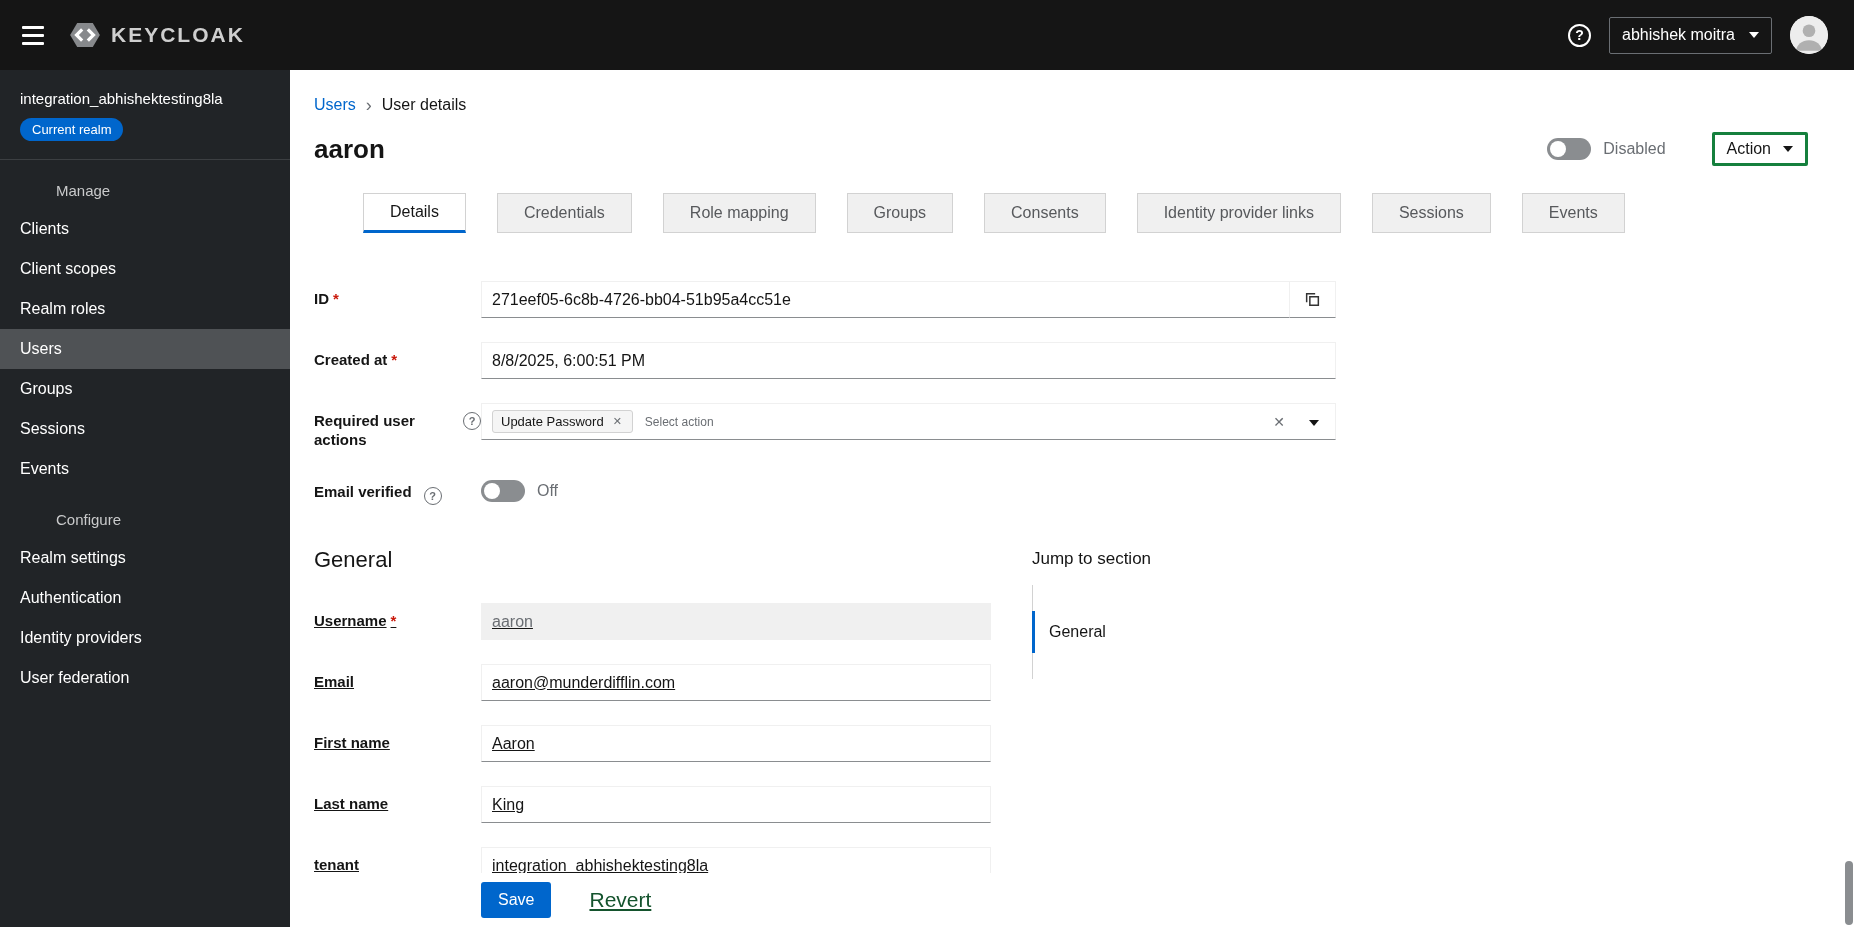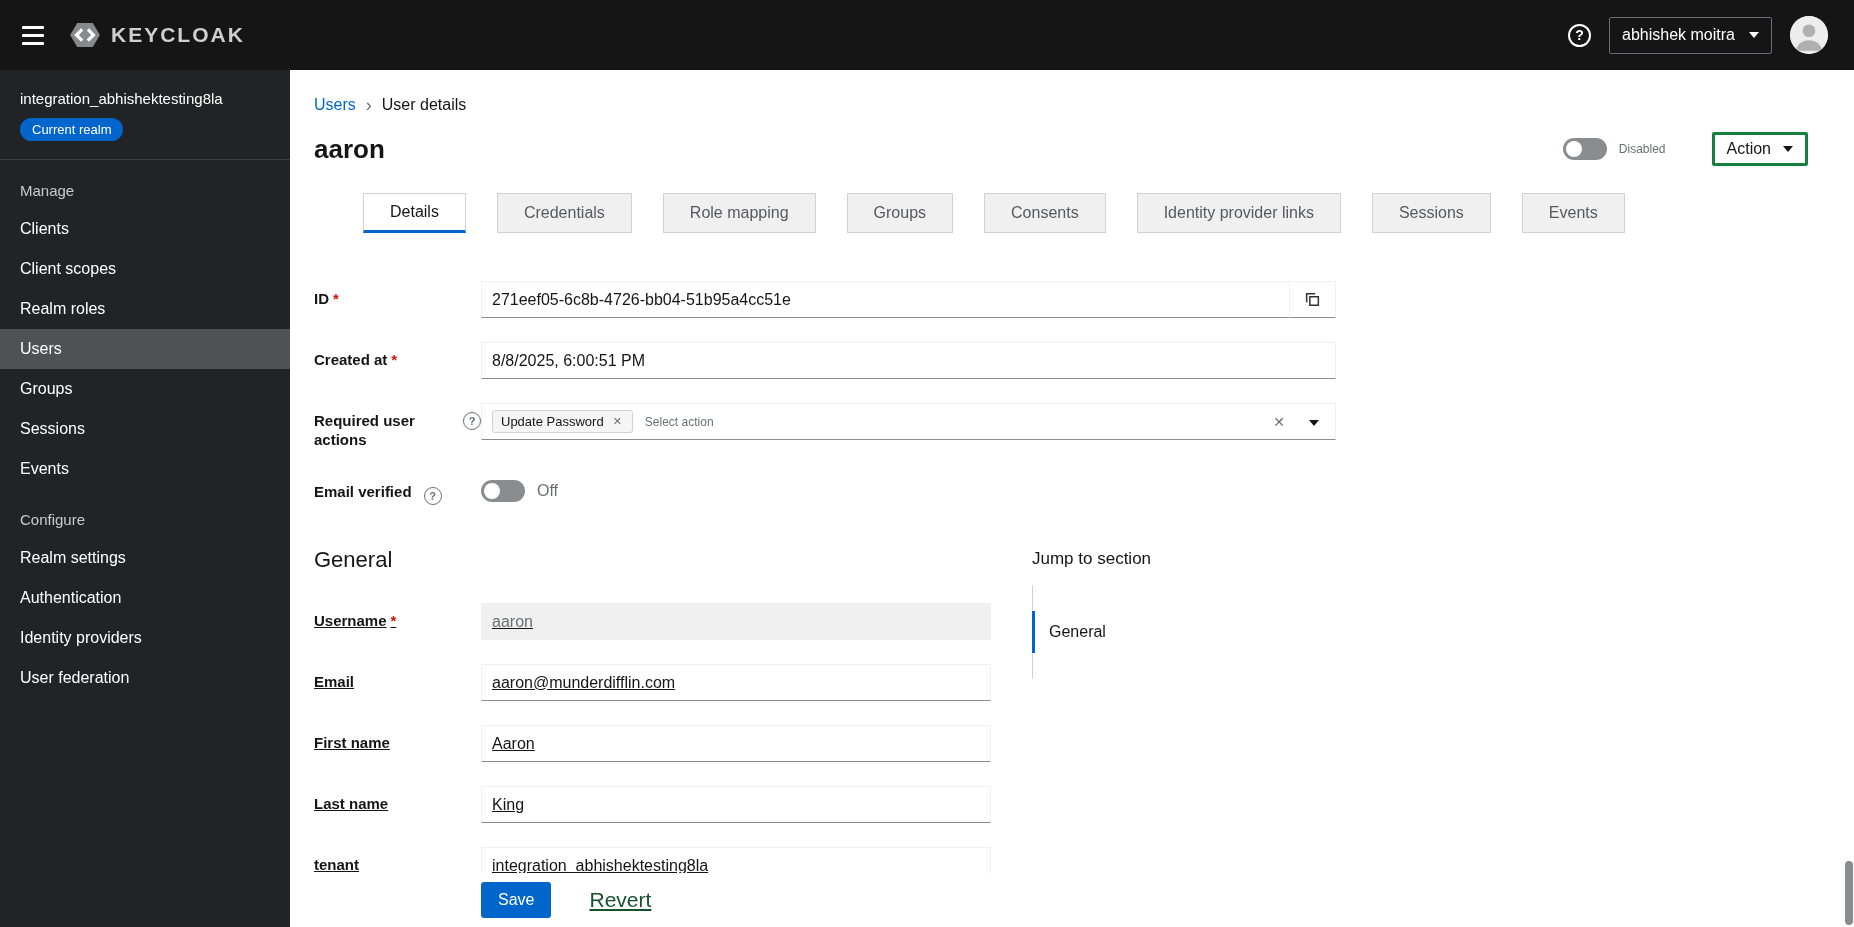--- a/index.html
+++ b/index.html
@@ -23,37 +23,37 @@
   .caret{width:0;height:0;border-left:5px solid transparent;border-right:5px solid transparent;border-top:6px solid currentColor;display:inline-block;}
   .caret-light{color:#fff;}
   .avatar{width:38px;height:38px;border-radius:50%;overflow:hidden;flex-shrink:0;background:#ededed;}
 
   
   .body-row{flex:1;display:flex;min-height:0;}
   .sidebar{width:290px;background:#212427;color:#fff;flex-shrink:0;display:flex;flex-direction:column;overflow:hidden;}
   .realm-block{padding:20px 20px 18px;border-bottom:1px solid #3c3f42;cursor:pointer;}
   .realm-name{font-size:15px;margin-bottom:11px;color:#fff;}
   .realm-badge{display:inline-block;background:#0066cc;color:#fff;font-size:13px;padding:4px 12px;border-radius:13px;}
-  .nav-group-title{padding:22px 20px 10px;font-size:15px;color:#c9cacb;}
+  .nav-group-title{padding:22px 20px 10px;font-size:15px;color:#c9cacb;margin-left:36px;}
   .nav-item{height:40px;display:flex;align-items:center;padding:0 20px;font-size:16px;cursor:pointer;}
   .nav-item.active{background:#4f5255;}
 
   
   .main{flex:1;position:relative;background:#fff;overflow:hidden;}
   .content{padding:26px 0 0 24px;height:100%;}
   .breadcrumb{font-size:16px;display:flex;align-items:center;gap:10px;}
   .crumb-link{color:#0066cc;text-decoration:none;cursor:pointer;}
   .crumb-sep{color:#6a6e73;font-size:18px;line-height:1;}
   .crumb-current{color:#151515;}
   .title-row{display:flex;align-items:center;margin-top:18px;padding-right:46px;}
   .title-row h1{font-size:26px;font-weight:bold;}
   .title-actions{margin-left:auto;display:flex;align-items:center;}
   .switch{position:relative;display:inline-block;width:44px;height:22px;border-radius:11px;background:#8a8d90;cursor:pointer;flex-shrink:0;}
   .switch .knob{position:absolute;left:3px;top:3px;width:16px;height:16px;border-radius:50%;background:#fff;}
-  .switch-label{color:#6a6e73;font-size:12px;margin-left:12px;}
+  .switch-label{color:#6a6e73;font-size:16px;margin-left:12px;}
   .action-dd{display:flex;align-items:center;gap:12px;border:3px solid #15803d;border-radius:2px;background:#fff;height:34px;padding:0 12px;font-size:16px;color:#151515;margin-left:46px;}
 
   
   .tabs{display:flex;margin:27px 0 0 50px;gap:32px;}
   .tab{height:40px;display:flex;align-items:center;padding:0 26px;font-size:16px;background:#f0f0f0;border:1px solid #d2d2d2;color:#57595c;margin-left:-1px;cursor:pointer;white-space:nowrap;}
   .tab.active{background:#fff;color:#151515;border-bottom:3px solid #0066cc;}
 
   
   .form{margin-top:48px;}
   .form-row{display:flex;align-items:flex-start;margin-bottom:24px;}

